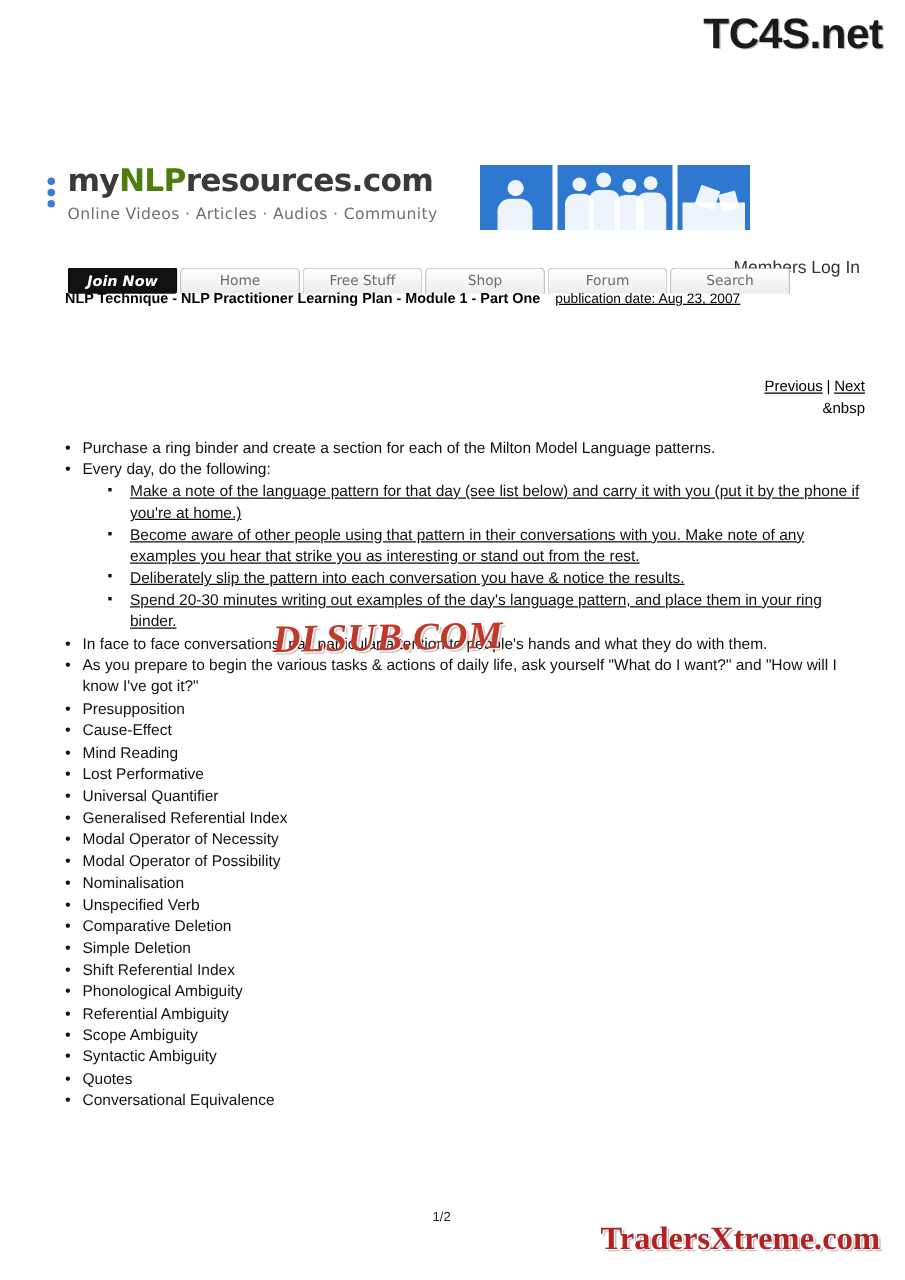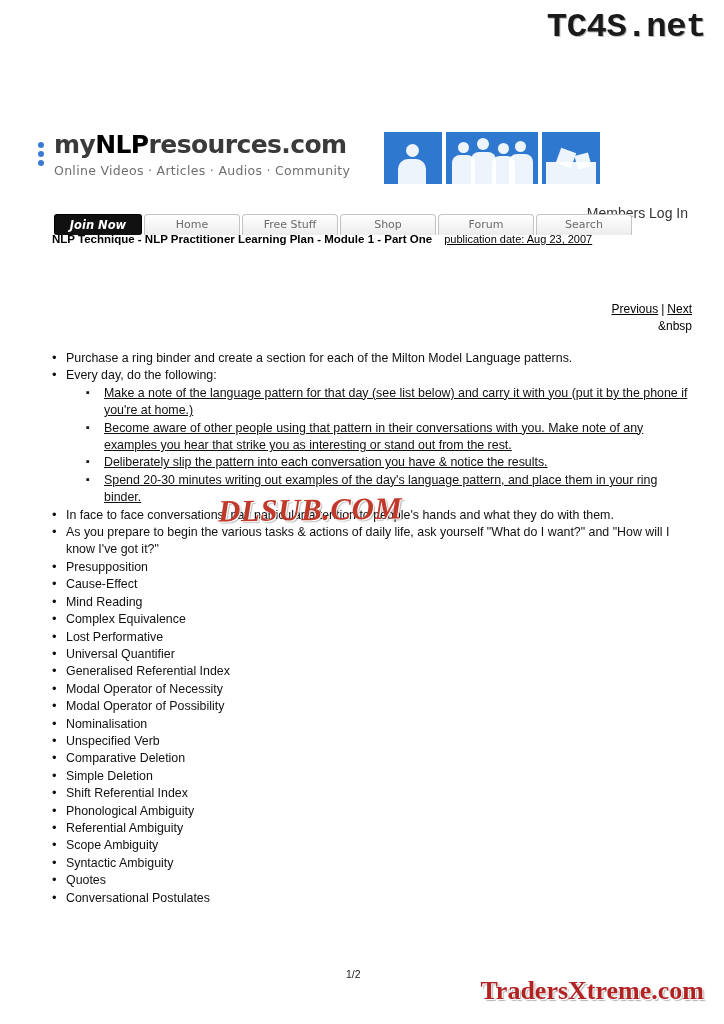--- a/index.html
+++ b/index.html
@@ -14,21 +14,21 @@
     color: #000000;
     position: relative;
     overflow: hidden;
   }
 
   
   .tc4s-watermark {
     position: absolute;
     top: 8px;
     right: 18px;
-    font-family: Liberation Mono, monospace;
+    font-family: Liberation Sans, sans-serif;
     font-size: 34px;
     font-weight: bold;
     color: #1a1a1a;
     letter-spacing: -0.5px;
     text-shadow: 1px 1px 0 #bbbbbb;
   }
 
   
   .site-header {
     position: absolute;
@@ -62,21 +62,21 @@
     margin-left: 18px;
     font-family: "DejaVu Sans", sans-serif;
     font-size: 25px;
     font-weight: bold;
     color: #3a3a3a;
     letter-spacing: -0.6px;
     line-height: 1;
     white-space: nowrap;
   }
   .logo-main .nlp {
-    color: #000000;
+    color: #4d7c0f;
     text-align: right;
   }
   .logo-sub {
     margin-left: 18px;
     margin-top: 6px;
     font-family: "DejaVu Sans", sans-serif;
     font-size: 12.5px;
     color: #6f6f6f;
     letter-spacing: 0.3px;
     white-space: nowrap;
@@ -359,36 +359,35 @@
         <li><span>Become aware of other people using that pattern in their conversations with you.  Make note of any examples you hear that strike you as interesting or stand out from the rest.</span></li>
         <li><span>Deliberately slip the pattern into each conversation you have &amp; notice the results.</span></li>
         <li><span>Spend 20-30 minutes writing out examples of the day's language pattern, and place them in your ring binder.</span></li>
       </ul>
     </li>
     <li><span>In face to face conversations, pay particular attention to people's hands and what they do with them.</span></li>
     <li><span>As you prepare to begin the various tasks &amp; actions of daily life, ask yourself "What do I want?" and "How will I know I've got it?"</span></li>
     <li><span>Presupposition</span></li>
     <li><span>Cause-Effect</span></li>
     <li><span>Mind Reading</span></li>
-    <li><span>Complex Equivalence</span></li>
     <li><span>Lost Performative</span></li>
     <li><span>Universal Quantifier</span></li>
     <li><span>Generalised Referential Index</span></li>
     <li><span>Modal Operator of Necessity</span></li>
     <li><span>Modal Operator of Possibility</span></li>
     <li><span>Nominalisation</span></li>
     <li><span>Unspecified Verb</span></li>
     <li><span>Comparative Deletion</span></li>
     <li><span>Simple Deletion</span></li>
     <li><span>Shift Referential Index</span></li>
     <li><span>Phonological Ambiguity</span></li>
     <li><span>Referential Ambiguity</span></li>
     <li><span>Scope Ambiguity</span></li>
     <li><span>Syntactic Ambiguity</span></li>
     <li><span>Quotes</span></li>
-    <li><span>Conversational Postulates</span></li>
+    <li><span>Conversational Equivalence</span></li>
   </ul>
 </div>
 
 <div class="dlsub-watermark">DLSUB.COM</div>
 
 <div class="page-number">1/2</div>
 <div class="footer-watermark">TradersXtreme.com</div>
 
 </body></html>

